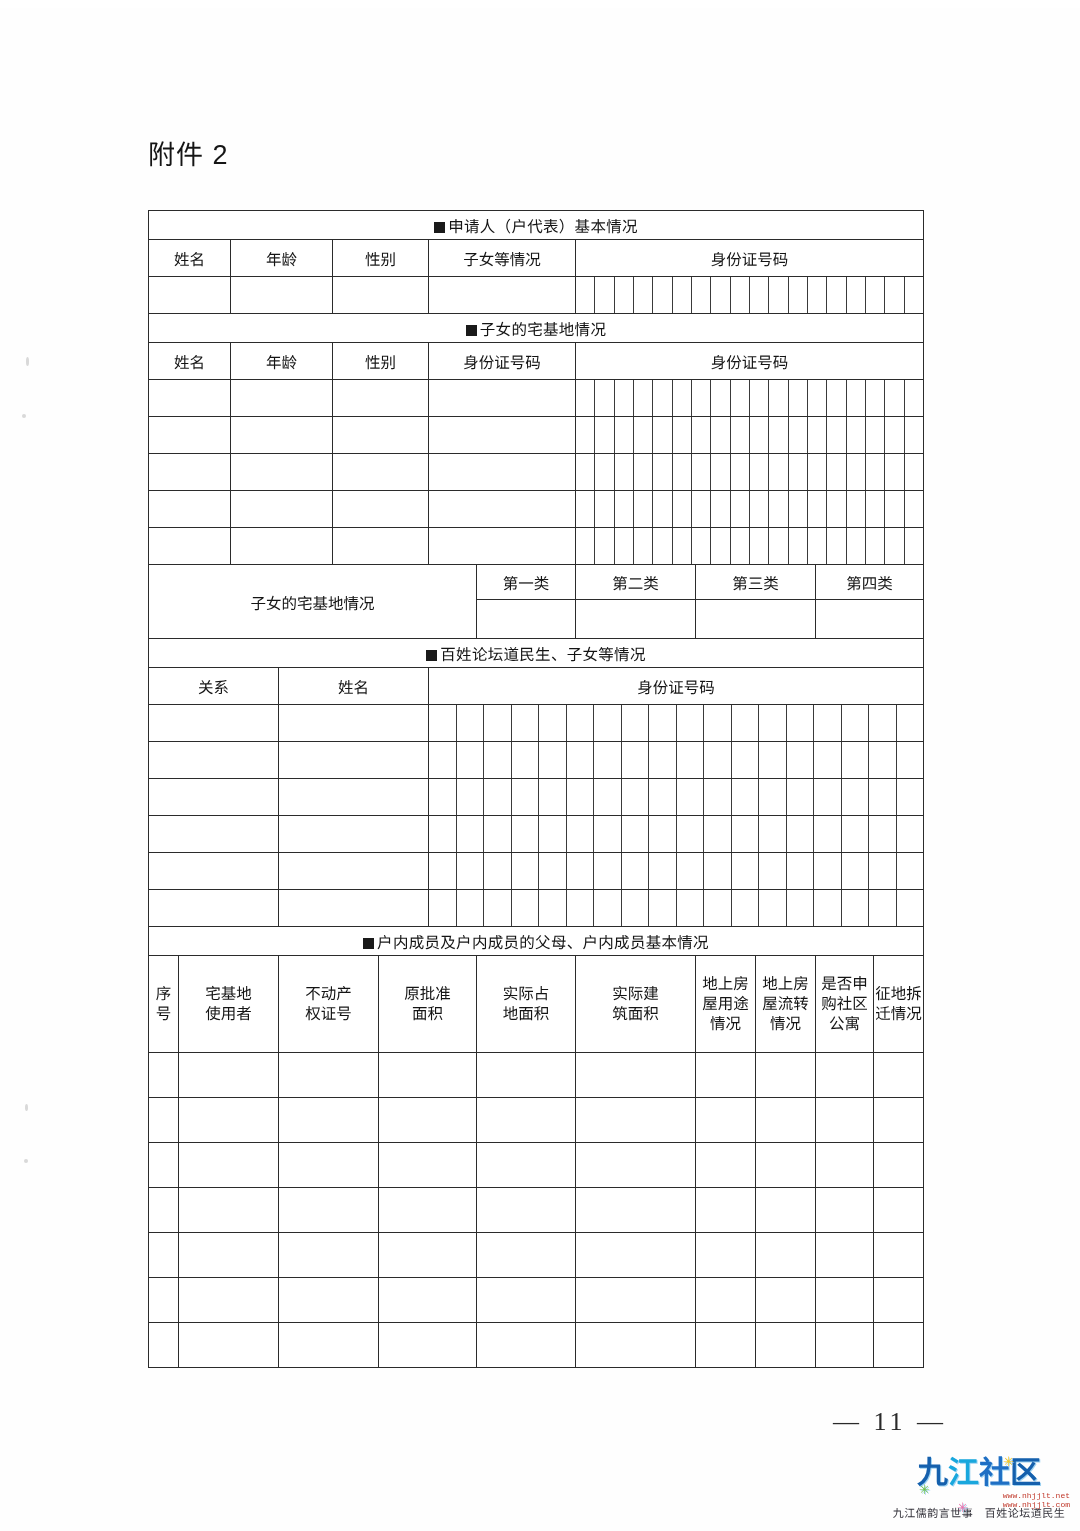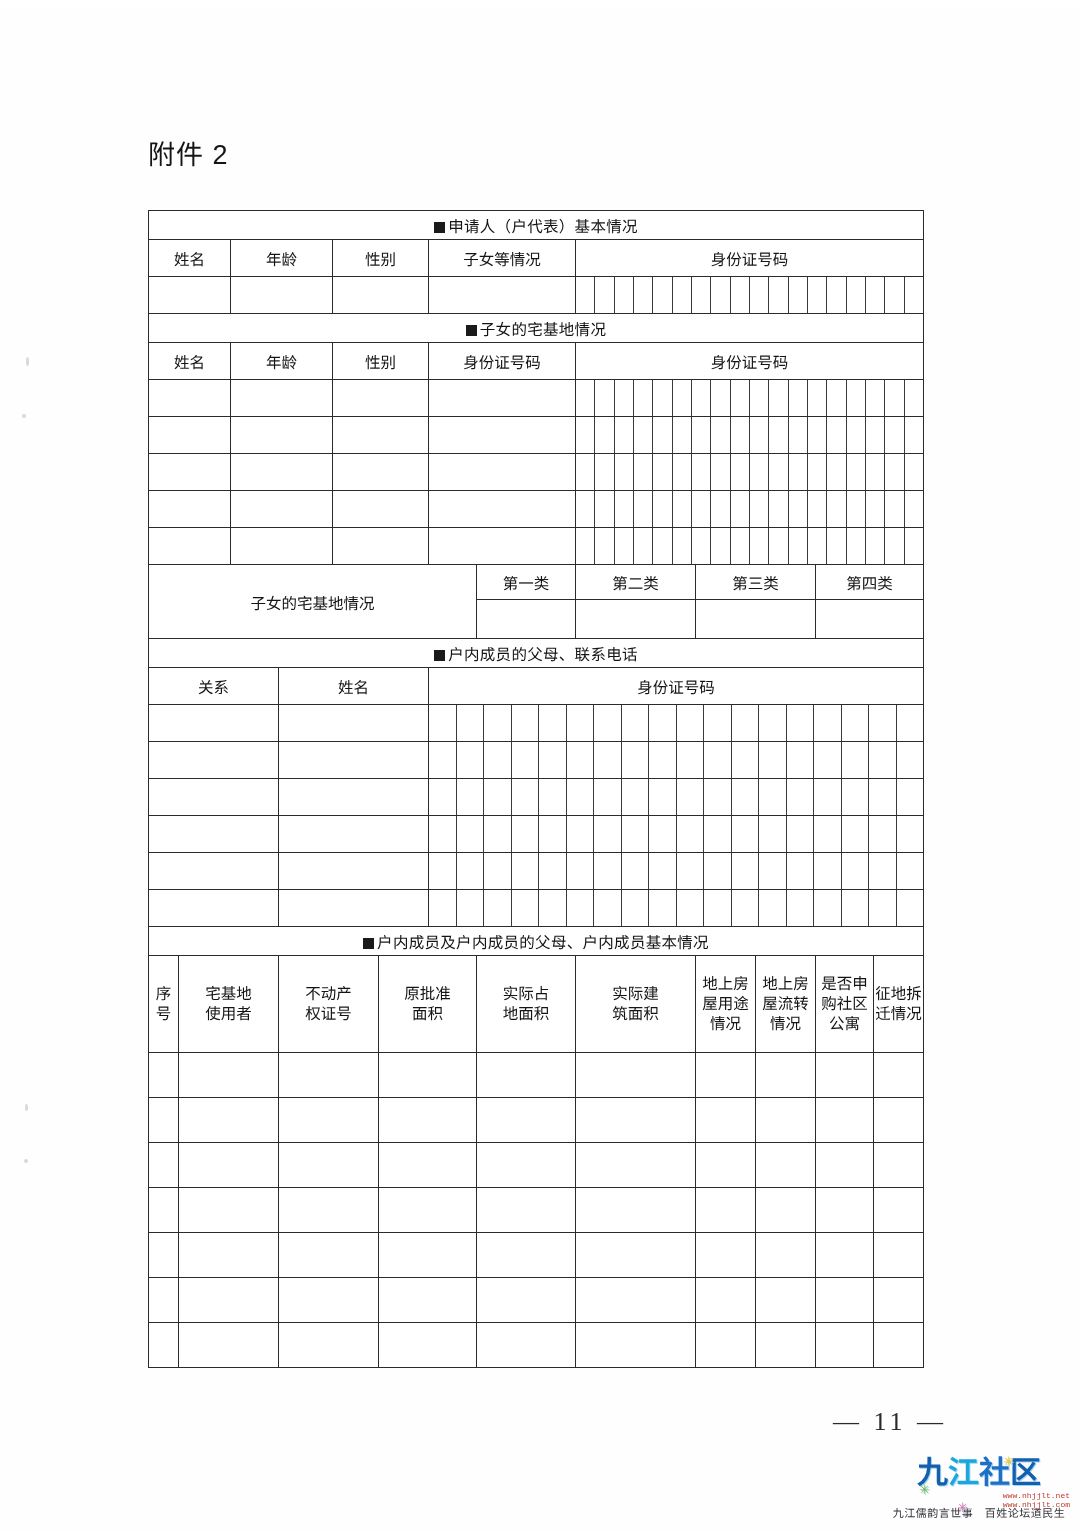--- a/index.html
+++ b/index.html
@@ -419,21 +419,21 @@
           <td class="cat-head" colspan="2">第四类</td>
         </tr>
         <tr>
           <td class="cat-blank" colspan="2"></td>
           <td class="cat-blank" colspan="2"></td>
           <td class="cat-blank" colspan="2"></td>
           <td class="cat-blank" colspan="2"></td>
         </tr>
 
         <tr>
-          <td class="section-head" colspan="15"><span class="sq"></span><span>户内成员的父母、联系电话</span></td>
+          <td class="section-head" colspan="15"><span class="sq"></span><span>百姓论坛道民生、子女等情况</span></td>
         </tr>
         <tr>
           <td class="col-head" colspan="3">关系</td>
           <td class="col-head" colspan="3">姓名</td>
           <td class="col-head" colspan="9">身份证号码</td>
         </tr>
         <tr>
           <td class="blank-row" colspan="3"></td>
           <td class="blank-row" colspan="3"></td>
           <td class="blank-row idgrid" colspan="9">

